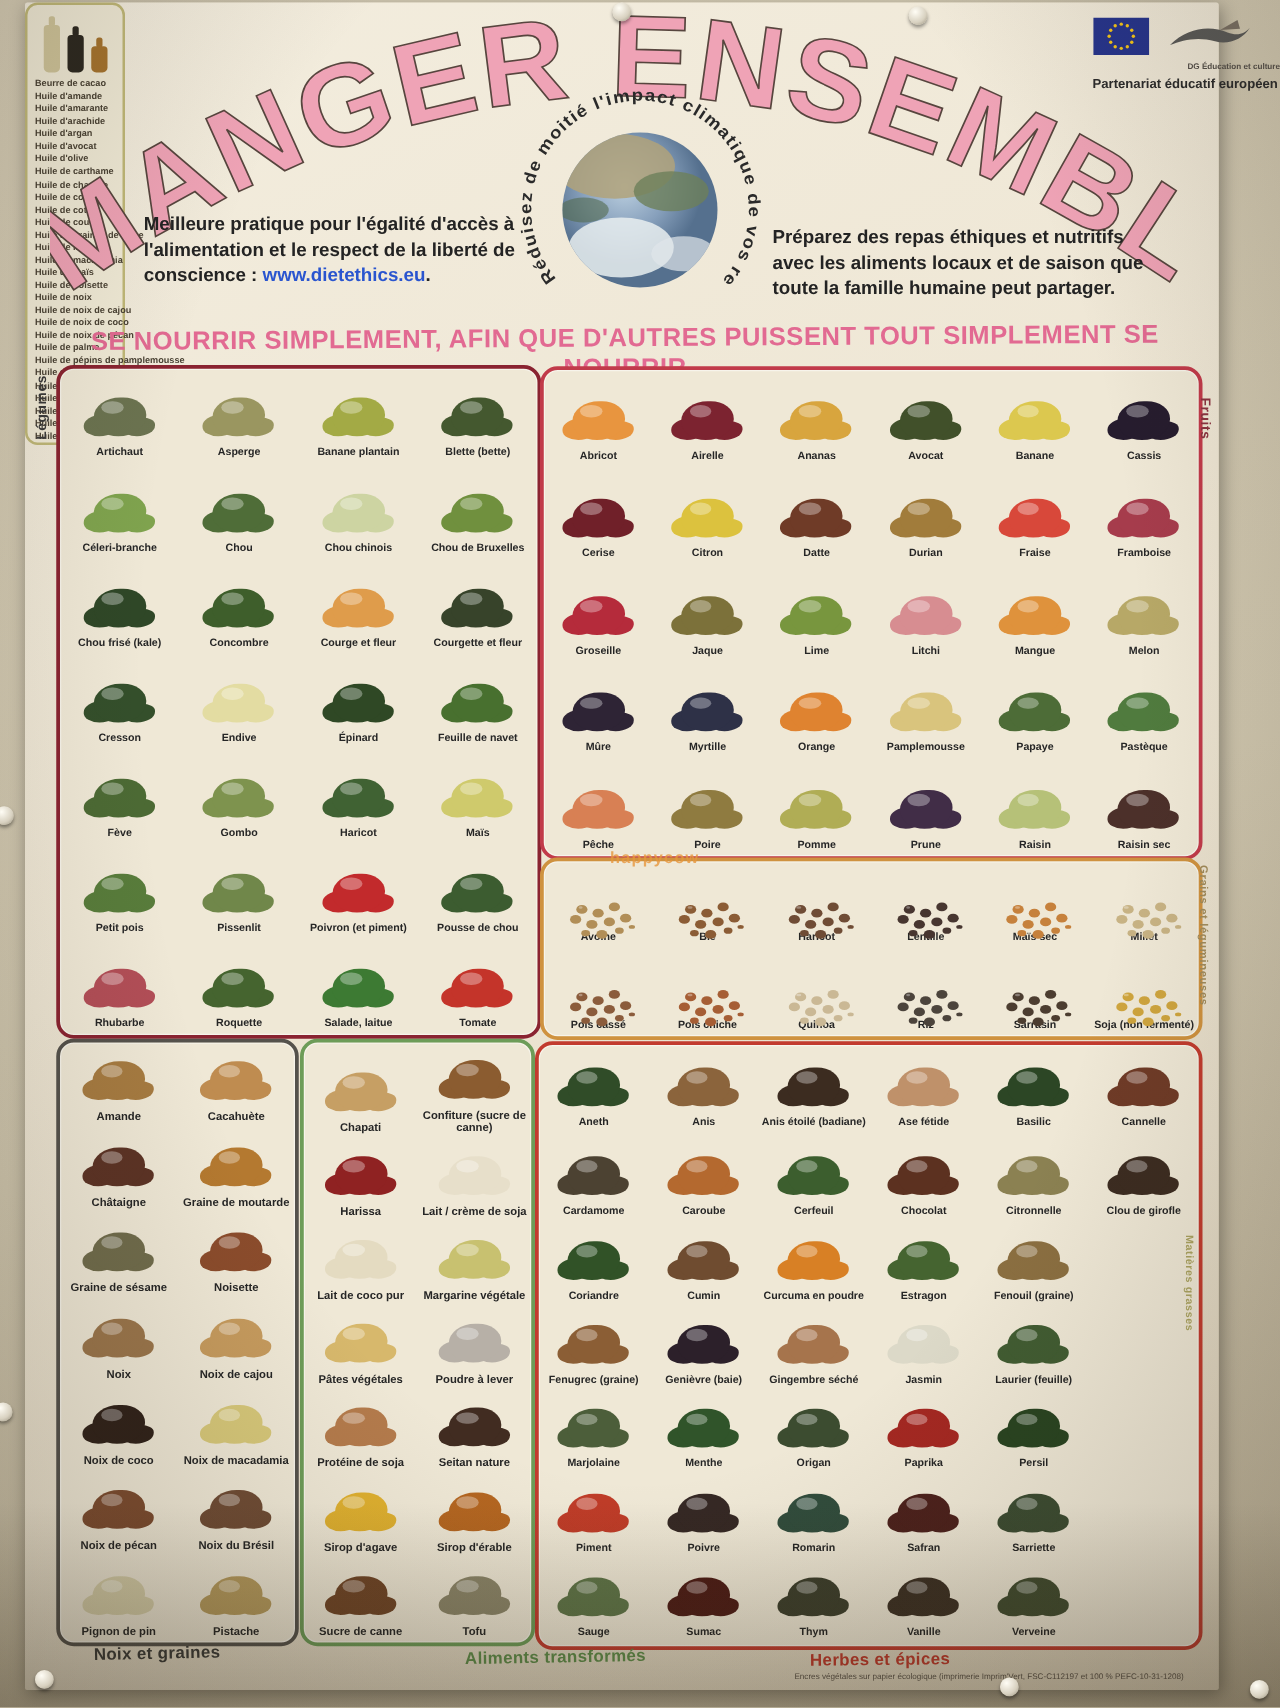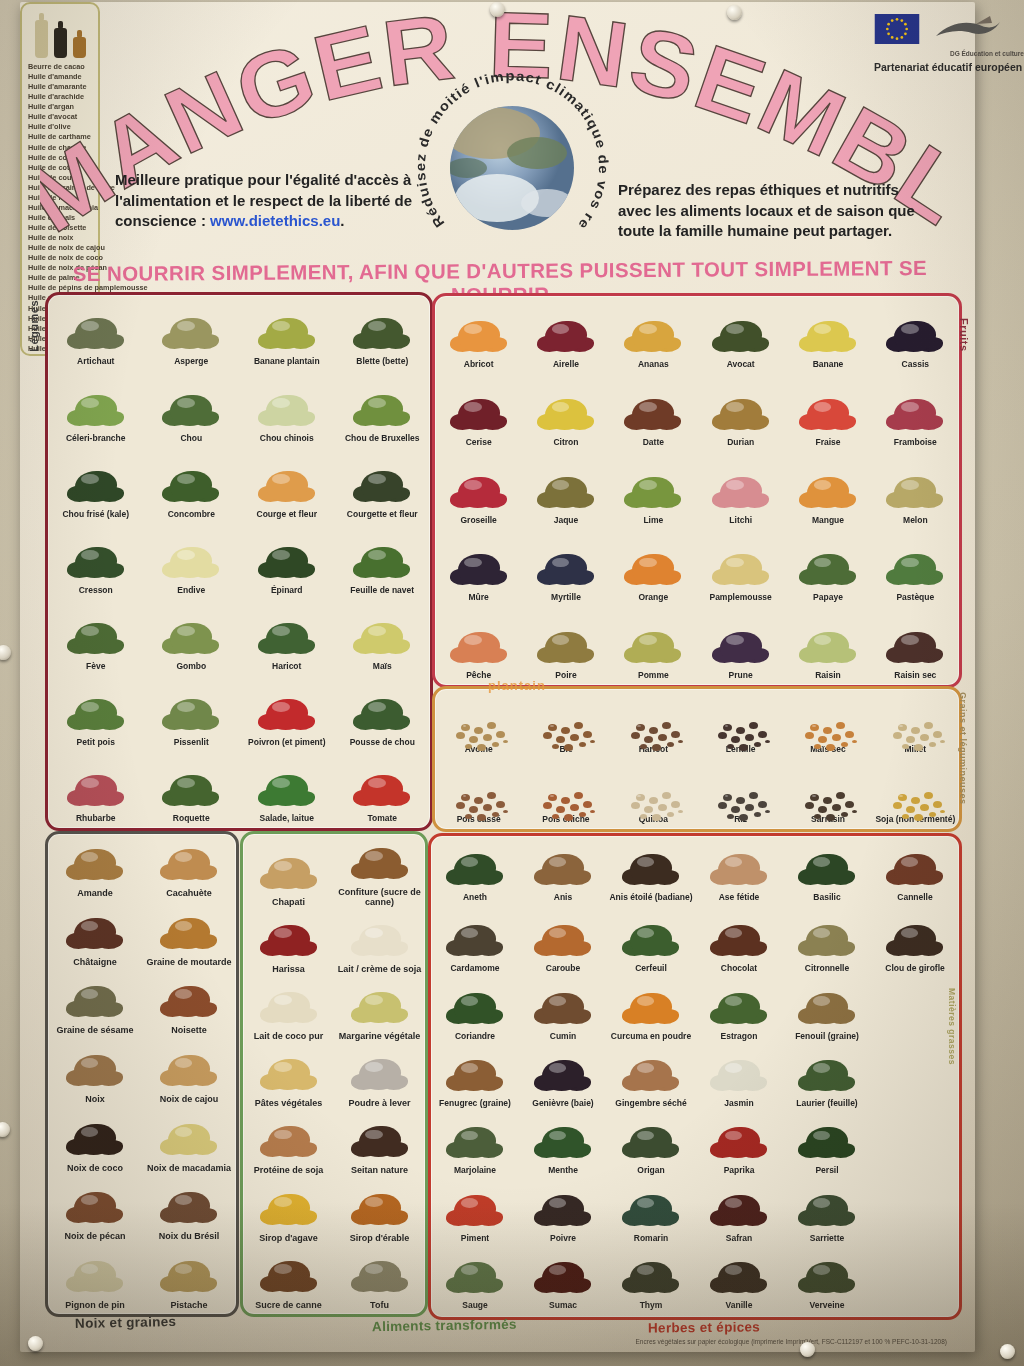--- a/index.html
+++ b/index.html
@@ -155,21 +155,21 @@
       <svg id="bird-logo" width="70" height="34" viewBox="0 0 70 34">
         <path d="M4,22 C18,8 36,6 50,12 C58,15 64,13 68,8 C62,18 50,22 40,19 C26,15 14,18 4,22 Z" fill="#5a5a58"></path>
         <path d="M44,10 L58,2 L60,9 Z" fill="#7a7064"></path>
       </svg>
       <div id="dg-label">DG Éducation et culture</div>
       <div id="partner-label">Partenariat éducatif européen</div>
     </div>
 
     <div id="banner">SE NOURRIR SIMPLEMENT, AFIN QUE D'AUTRES PUISSENT TOUT SIMPLEMENT SE NOURRIR</div>
 
-    <div id="watermark">plantain</div>
+    <div id="watermark">happycow</div>
 
     <div id="box-legumes" class="box">
       <div class="grid g4">
           <div class="cell">
             <div class="photo" style="color: rgb(107, 115, 80);"></div>
             <div class="lbl">Artichaut</div>
           </div>
           <div class="cell">
             <div class="photo" style="color: rgb(154, 150, 96);"></div>
             <div class="lbl">Asperge</div>

